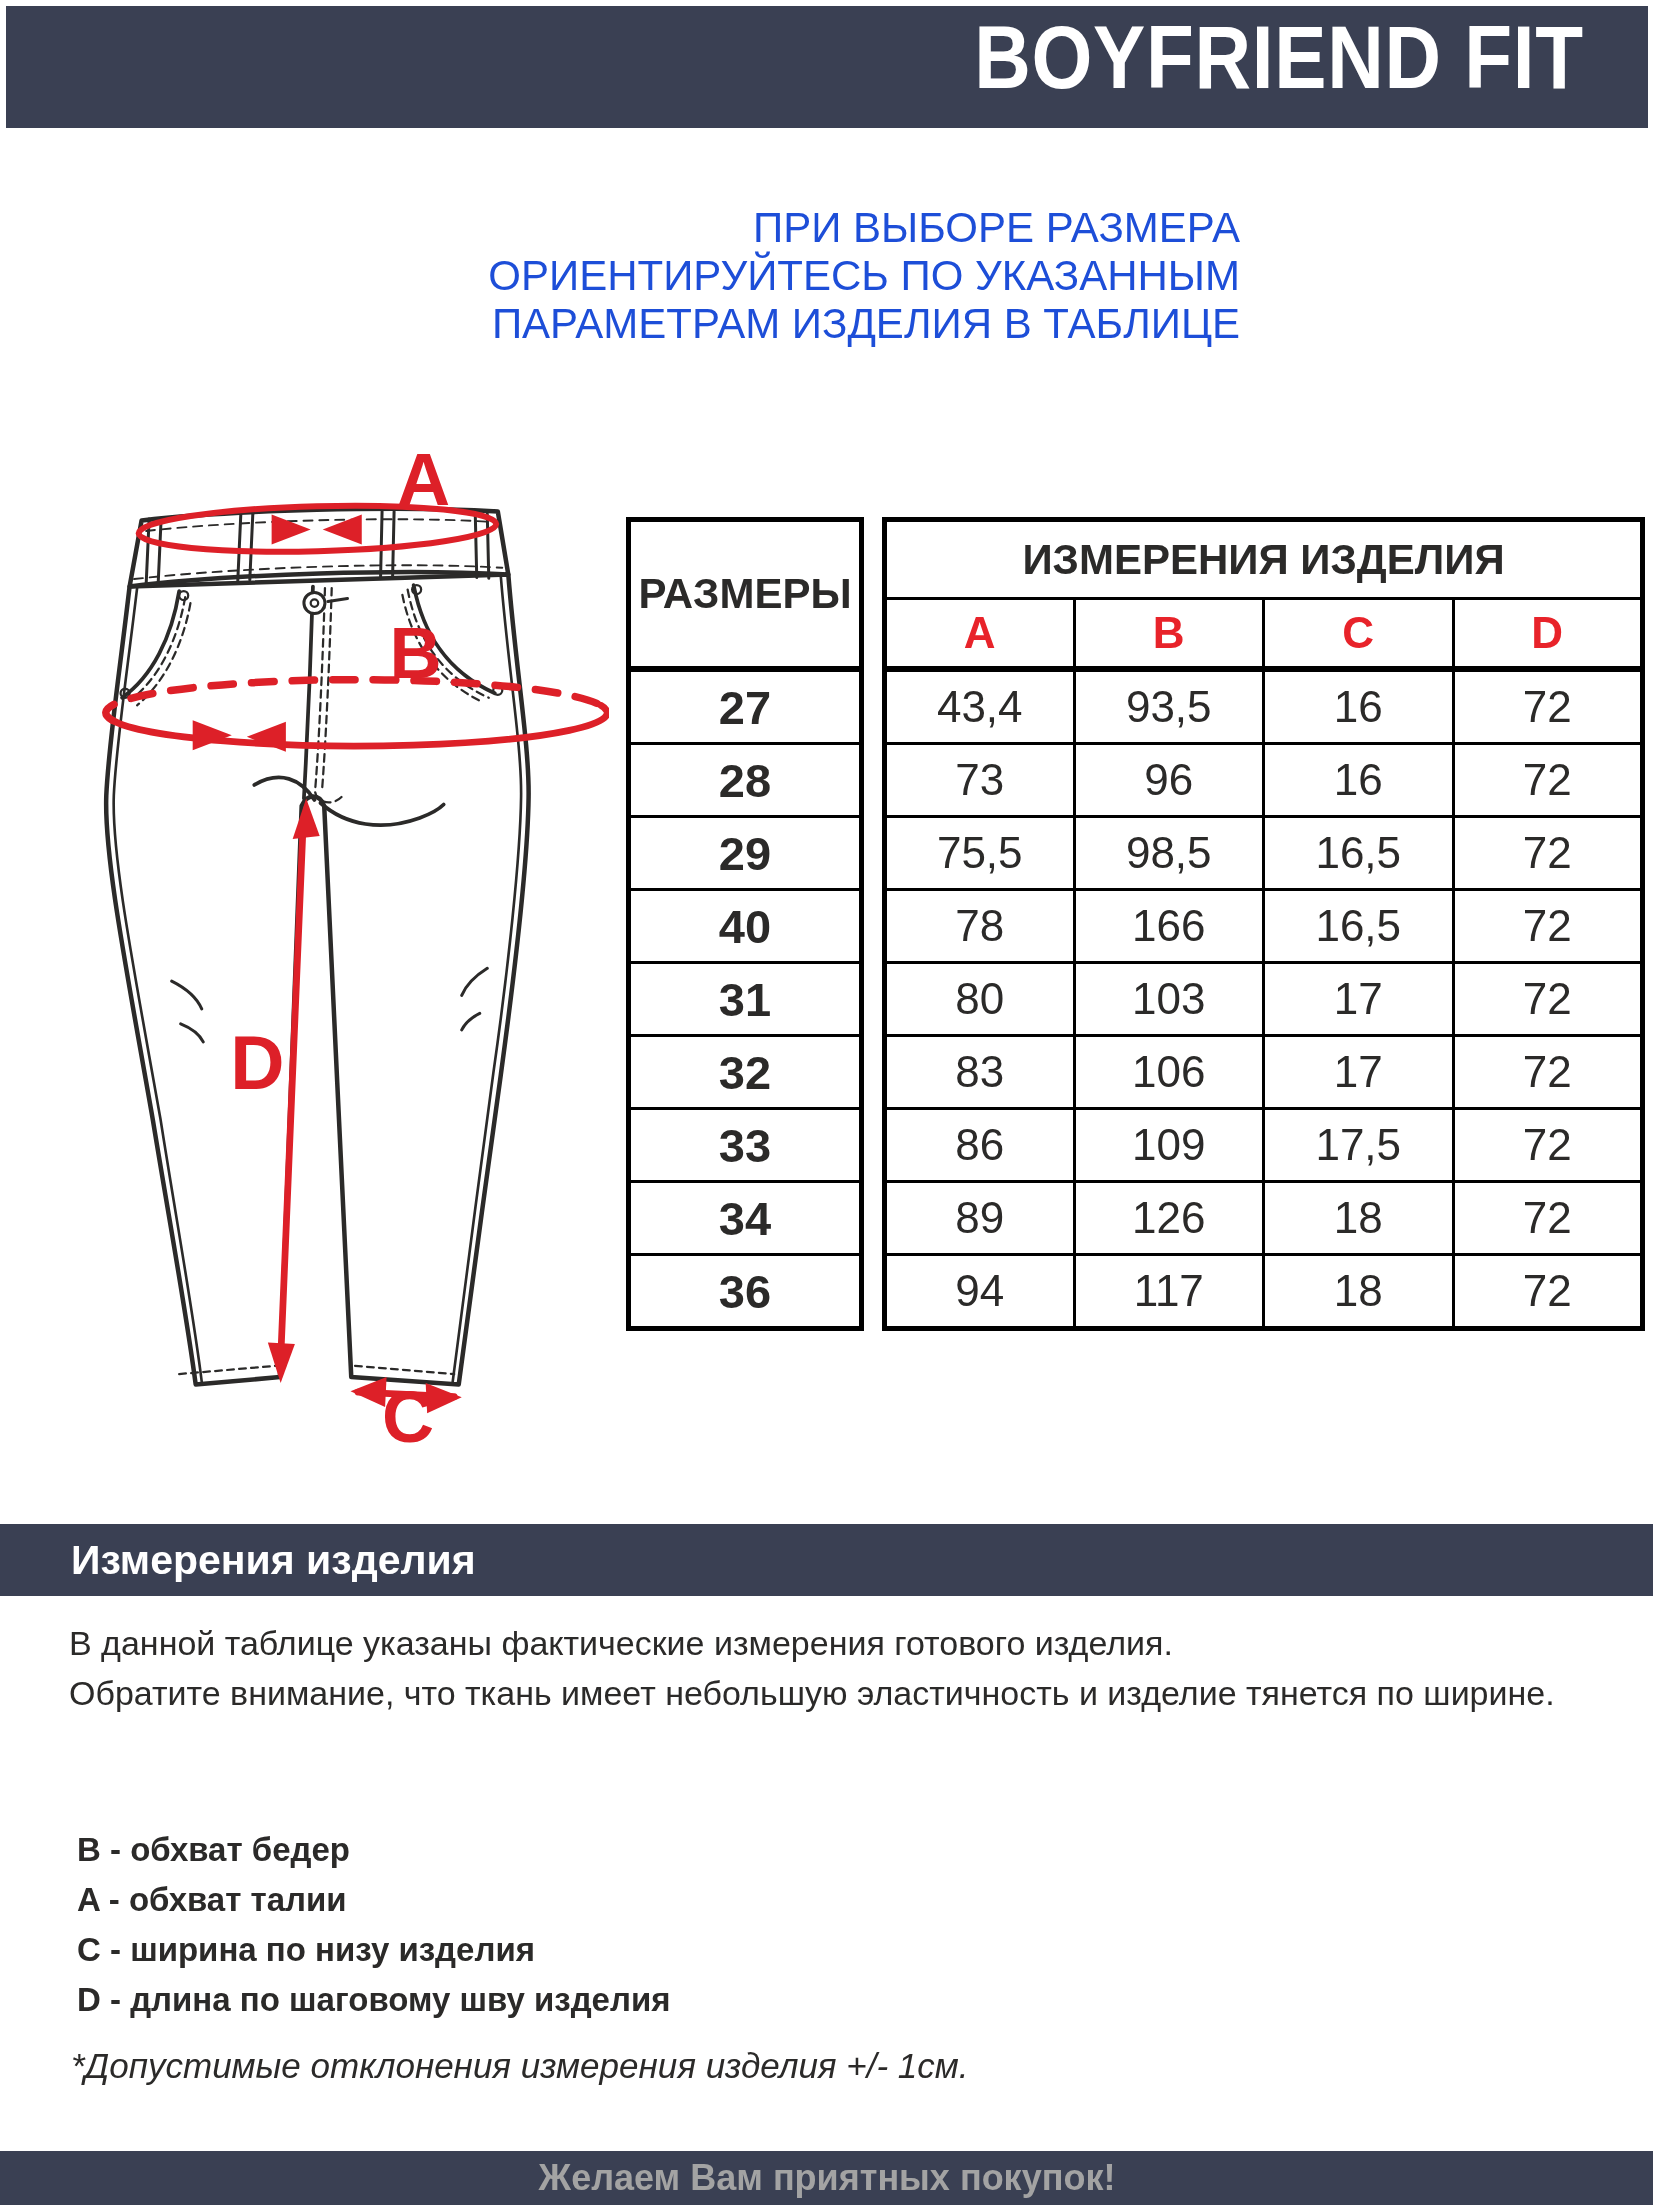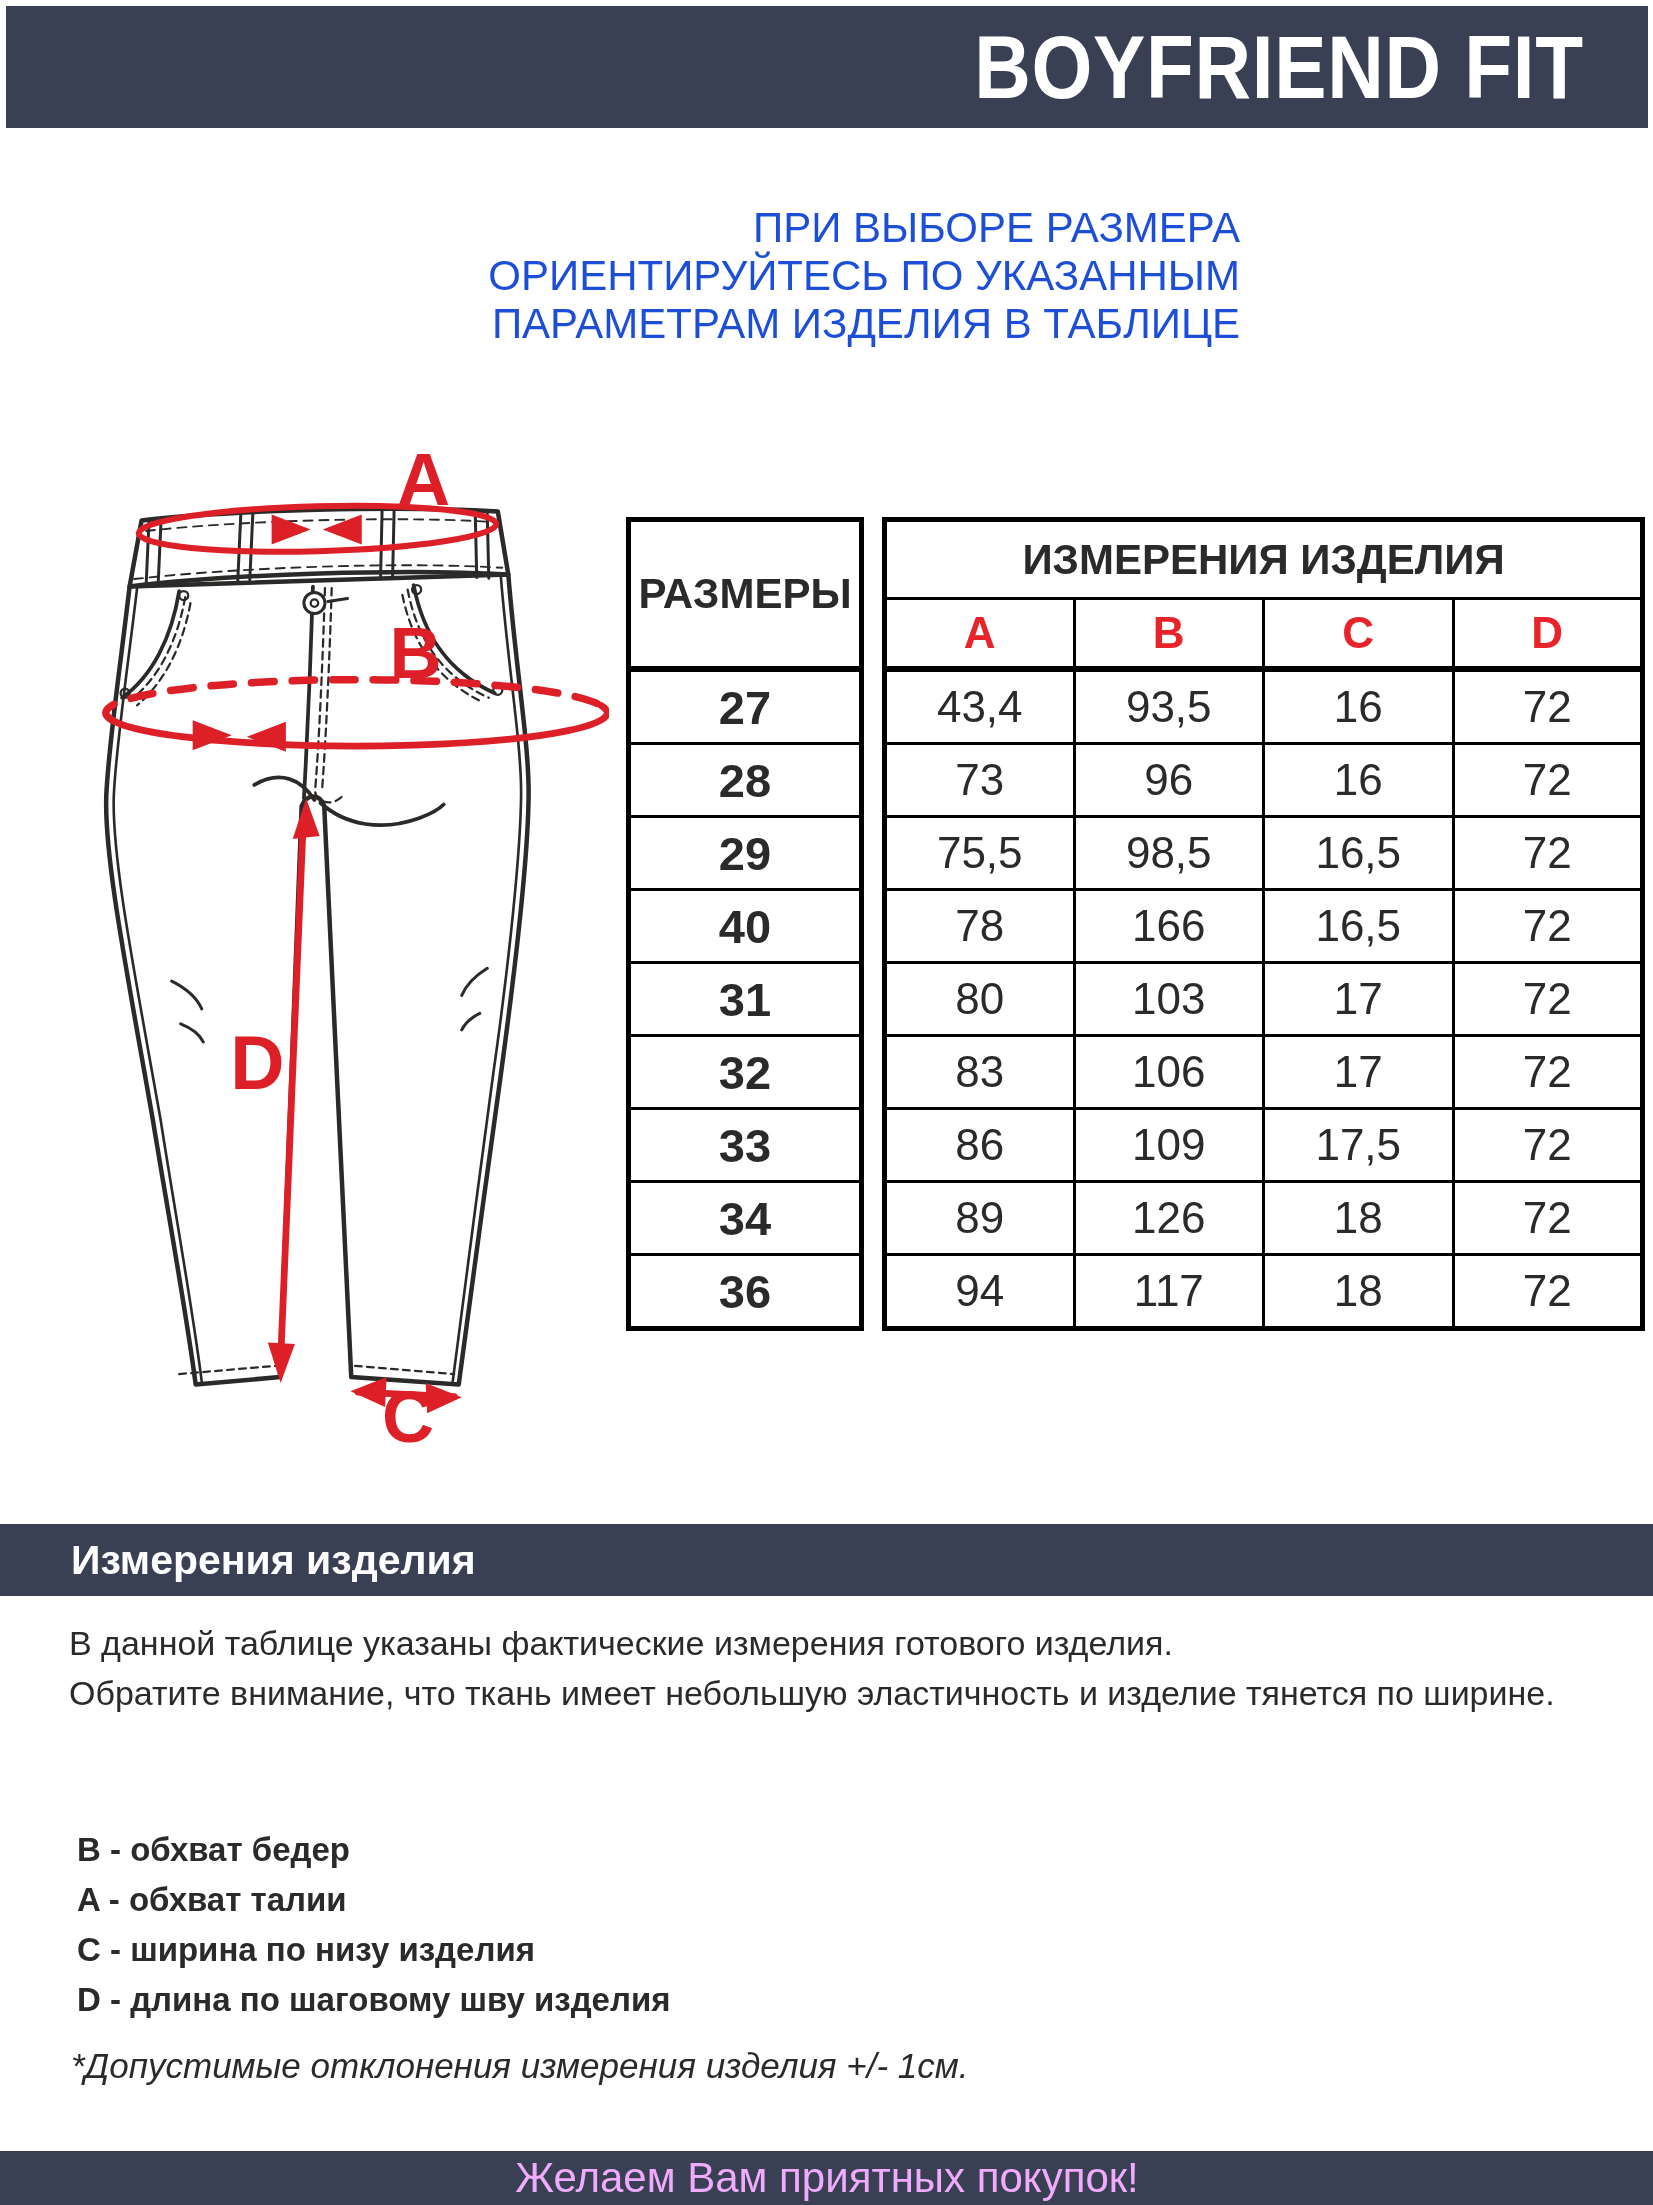--- a/index.html
+++ b/index.html
@@ -1,21 +1,21 @@
 <!DOCTYPE html>
 <html style="font-size:12px"><head>
 <meta charset="utf-8">
 <style>
   html,body{margin:0;padding:0;background:#ffffff;}
   #page{position:relative;width:1654px;height:2205px;background:#ffffff;overflow:hidden;
         font-family:"Liberation Sans", sans-serif;color:#2b2a29;}
 
   
   .topbar{position:absolute;left:6px;top:6px;right:6px;height:122px;background:#3a4053;
-          display:flex;align-items:center;justify-content:flex-end;padding-right:64px;box-sizing:border-box;}
+          display:flex;align-items:flex-start;justify-content:flex-end;padding-right:64px;box-sizing:border-box;}
   .brand{color:#ffffff;font-weight:bold;font-size:89px;letter-spacing:0.8px;white-space:nowrap;
          display:inline-block;transform:scaleX(.88);transform-origin:right center;}
 
   
   .intro{position:absolute;left:421px;top:204px;width:819px;text-align:right;
          font-weight:normal;font-size:42px;line-height:48px;color:#1d4ed8;}
 
   
   .jeans{position:absolute;left:83px;top:451px;width:526px;height:1000px;}
   .jeans .ink{stroke:#2b2a29;fill:none;stroke-linecap:round;stroke-linejoin:round;}
@@ -47,21 +47,21 @@
   
   .legend{position:absolute;left:77px;top:1825px;font-size:33px;font-weight:bold;line-height:50px;}
   .legend div{white-space:nowrap;}
 
   
   .note{position:absolute;left:71px;top:2046px;font-size:35px;font-style:italic;}
 
   
   .bottombar{position:absolute;left:0;top:2151px;width:1654px;height:54px;background:#3a4053;
              display:flex;align-items:center;justify-content:center;}
-  .bottombar span{color:#f0abfc;font-weight:normal;font-size:42px;}
+  .bottombar span{color:#a3a3a3;font-weight:bold;font-size:36px;}
 </style>
 </head>
 <body>
 
 <div id="page">
 
   <header class="topbar">
     <span class="brand">BOYFRIEND FIT</span>
   </header>
 

